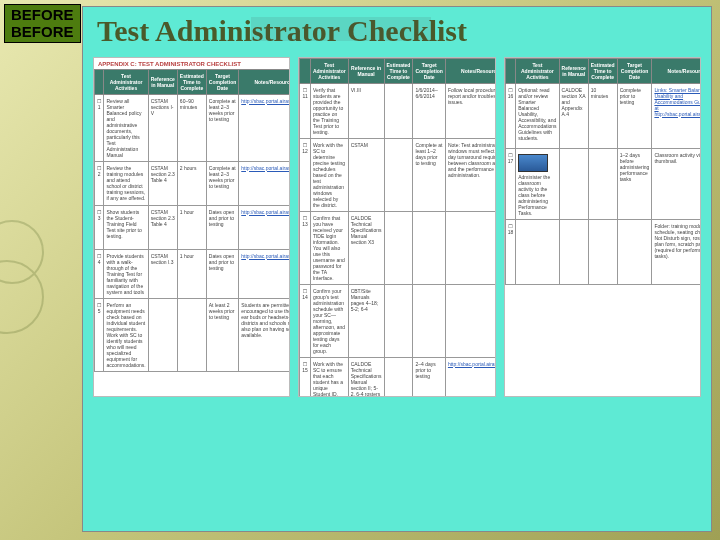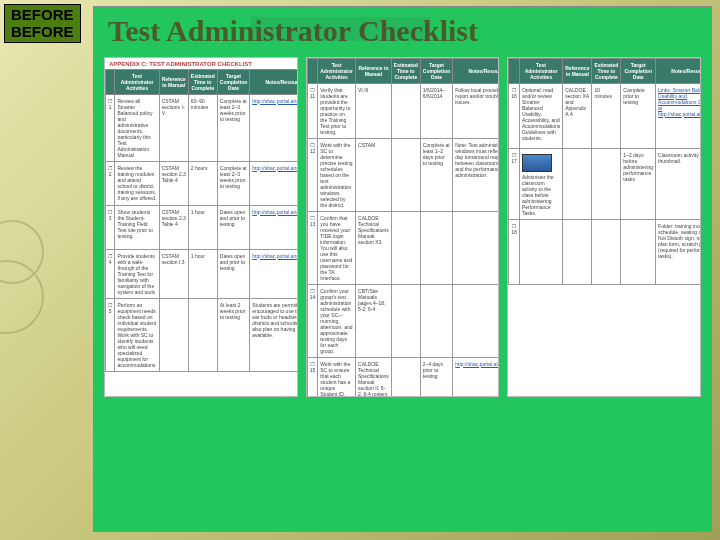--- a/index.html
+++ b/index.html
@@ -28,23 +28,22 @@
     border: 1px solid #000;
     padding: 2px 6px;
     font-weight: bold;
     font-size: 15px;
     line-height: 1.1;
     z-index: 10;
   }
   .inner {
     position: absolute;
     top: 6px; left: 82px; right: 8px; bottom: 8px;
-    background: #22c55e;
+    background: #5eead4;
     border: 1px solid #888;
-    margin-left: 11px;
   }
   .title-block {
     padding: 8px 14px 0;
   }
   .title-block .accent {
     width: 180px; height: 24px;
     background: #4a4a4a;
     position: absolute;
     top: 10px; right: 280px;
     opacity: 0.12;

